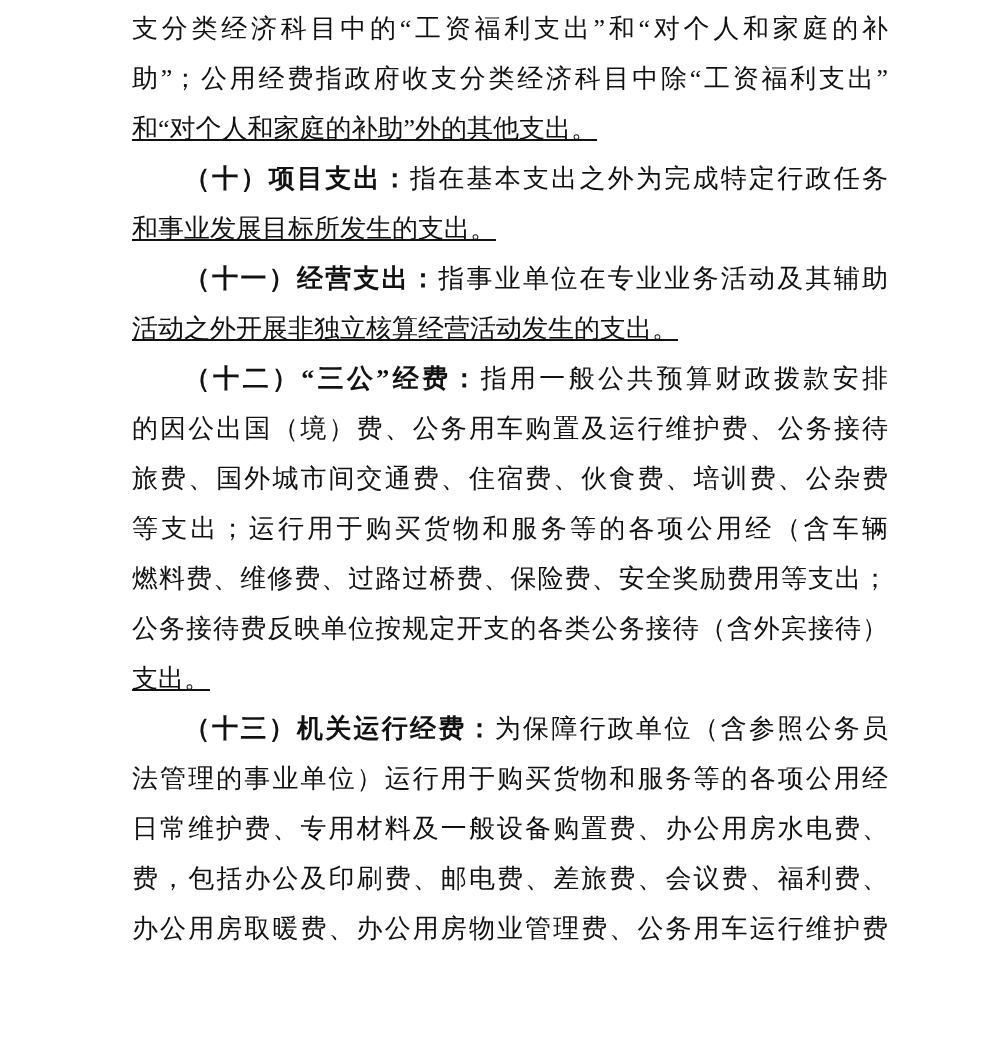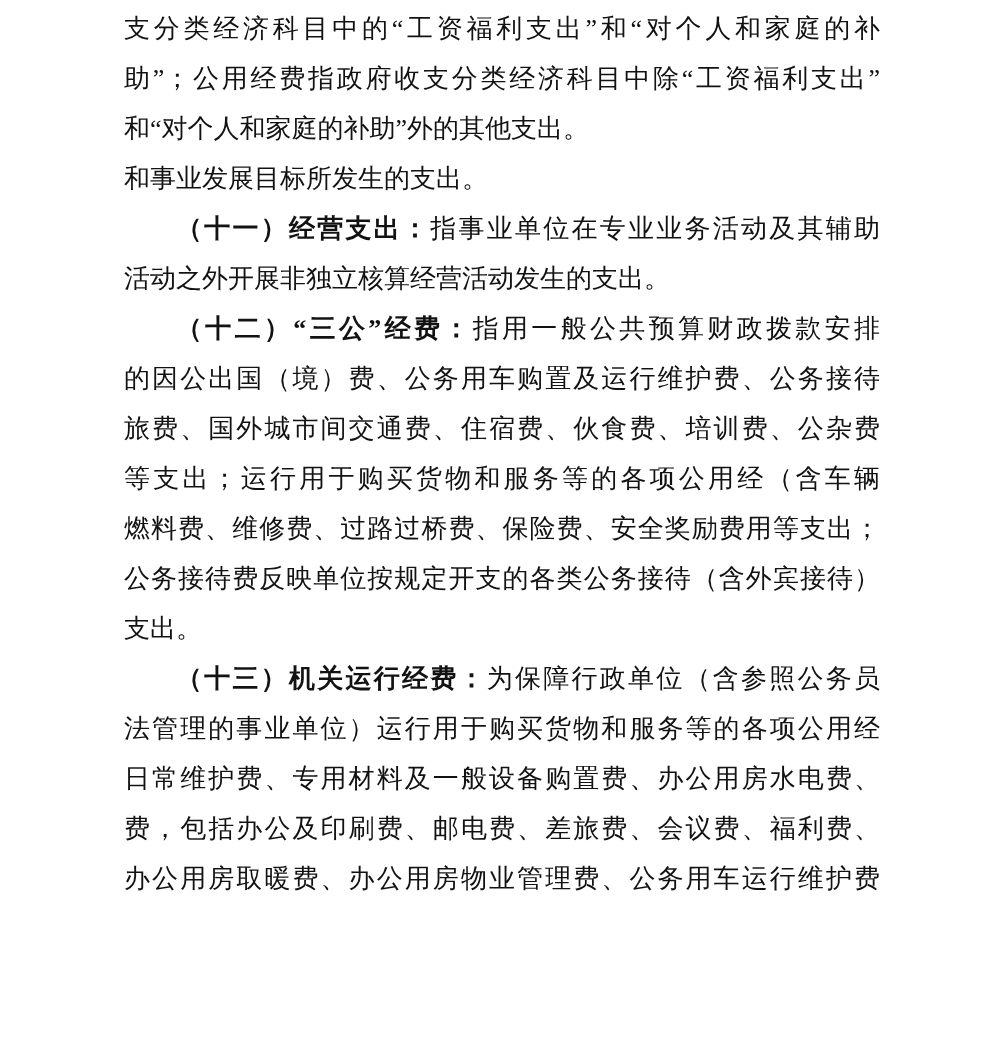--- a/index.html
+++ b/index.html
@@ -11,51 +11,53 @@
     width: 1000px;
     height: 1059px;
     position: relative;
     overflow: hidden;
     font-family: "Liberation Serif", serif;
     color: #121212;
   }
   .doc {
     position: absolute;
     top: 4px;
-    left: 124px;
+    left: 132px;
     width: 756px;
   }
   .line {
     font-size: 26px;
     line-height: 50px;
     height: 50px;
     overflow: hidden;
     white-space: normal;
     text-align: justify;
     text-align-last: justify;
   }
   .line.last {
     text-align: right;
     text-align-last: left;
+    text-decoration: underline;
   }
   .line.indent {
     text-indent: 2em;
   }
   .label {
     font-weight: 700;
   }
 </style>
 </head>
 <body>
 
 <div class="doc">
   <div class="line"><span>支分类经济科目中的“工资福利支出”和“对个人和家庭的补</span></div>
   <div class="line"><span>助”；公用经费指政府收支分类经济科目中除“工资福利支出”</span></div>
   <div class="line last"><span>和“对个人和家庭的补助”外的其他支出。</span></div>
 
+  <div class="line indent"><span class="label">（十）项目支出：</span><span>指在基本支出之外为完成特定行政任务</span></div>
   <div class="line last"><span>和事业发展目标所发生的支出。</span></div>
 
   <div class="line indent"><span class="label">（十一）经营支出：</span><span>指事业单位在专业业务活动及其辅助</span></div>
   <div class="line last"><span>活动之外开展非独立核算经营活动发生的支出。</span></div>
 
   <div class="line indent"><span class="label">（十二）“三公”经费：</span><span>指用一般公共预算财政拨款安排</span></div>
   <div class="line"><span>的因公出国（境）费、公务用车购置及运行维护费、公务接待</span></div>
   <div class="line"><span>旅费、国外城市间交通费、住宿费、伙食费、培训费、公杂费</span></div>
   <div class="line"><span>等支出；运行用于购买货物和服务等的各项公用经（含车辆</span></div>
   <div class="line"><span>燃料费、维修费、过路过桥费、保险费、安全奖励费用等支出；</span></div>

